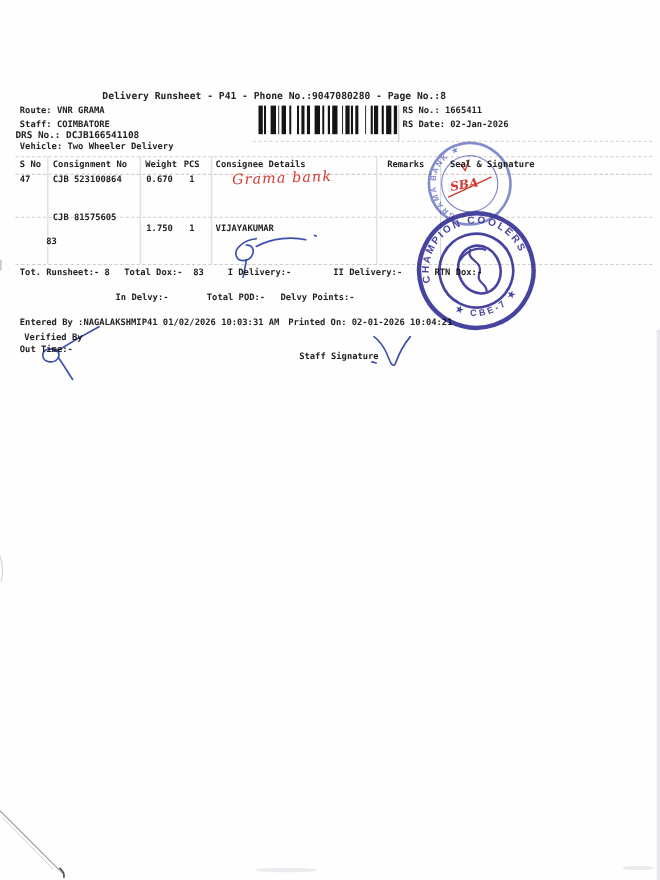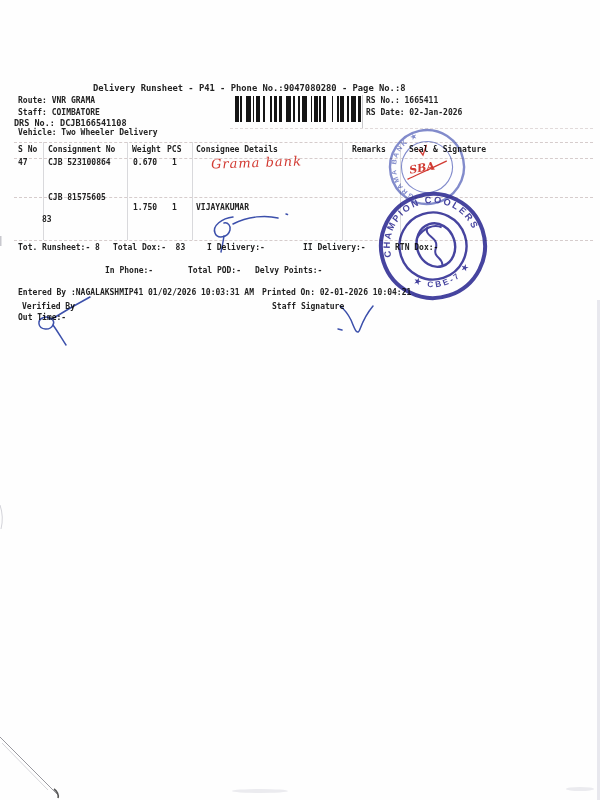--- a/index.html
+++ b/index.html
@@ -80,29 +80,29 @@
   <div class="t" style="left:172px;top:204px;">1</div>
   <div class="t" style="left:196px;top:204px;">VIJAYAKUMAR</div>
 
   <div class="t" style="left:18px;top:244px;">Tot. Runsheet:- 8</div>
   <div class="t" style="left:113px;top:244px;">Total Dox:-  83</div>
   <div class="t" style="left:207px;top:244px;">I Delivery:-</div>
   <div class="t" style="left:303px;top:244px;">II Delivery:-</div>
   <div class="t" style="left:395px;top:244px;">RTN Dox:-</div>
 
   <div class="t" style="left:18px;top:267px;margin-top:47px;">Out Time:-</div>
-  <div class="t" style="left:105px;top:267px;">In Phone:-</div>
+  <div class="t" style="left:105px;top:267px;">In Delvy:-</div>
   <div class="t" style="left:188px;top:267px;">Total POD:-</div>
   <div class="t" style="left:255px;top:267px;">Delvy Points:-</div>
 
   <div class="t" style="left:18px;top:289px;text-align:center;">Entered By :NAGALAKSHMIP41 01/02/2026 10:03:31 AM</div>
   <div class="t" style="left:262px;top:289px;">Printed On: 02-01-2026 10:04:21</div>
 
   <div class="t" style="left:22px;top:303px;">Verified By</div>
-  <div class="t" style="left:272px;top:303px;text-align:right;">Staff Signature</div>
+  <div class="t" style="left:272px;top:320px;text-align:right;">Staff Signature</div>
 
   <svg class="overlay" width="600" height="800" viewBox="0 0 600 800">
     <defs>
       <path id="bankArc" d="M 0,-31 a 31,31 0 1,1 -0.02,0"></path>
       <path id="champTop" d="M -43,0 A 43,43 0 1,1 43,0"></path>
       <path id="champBot" d="M -41,6 A 41.5,41.5 0 0,0 41,6"></path>
     </defs>
 
     <g transform="translate(427,167) rotate(-12)" opacity="0.8">
       <circle r="37" class="bank-ink" stroke-width="2.4"></circle>

